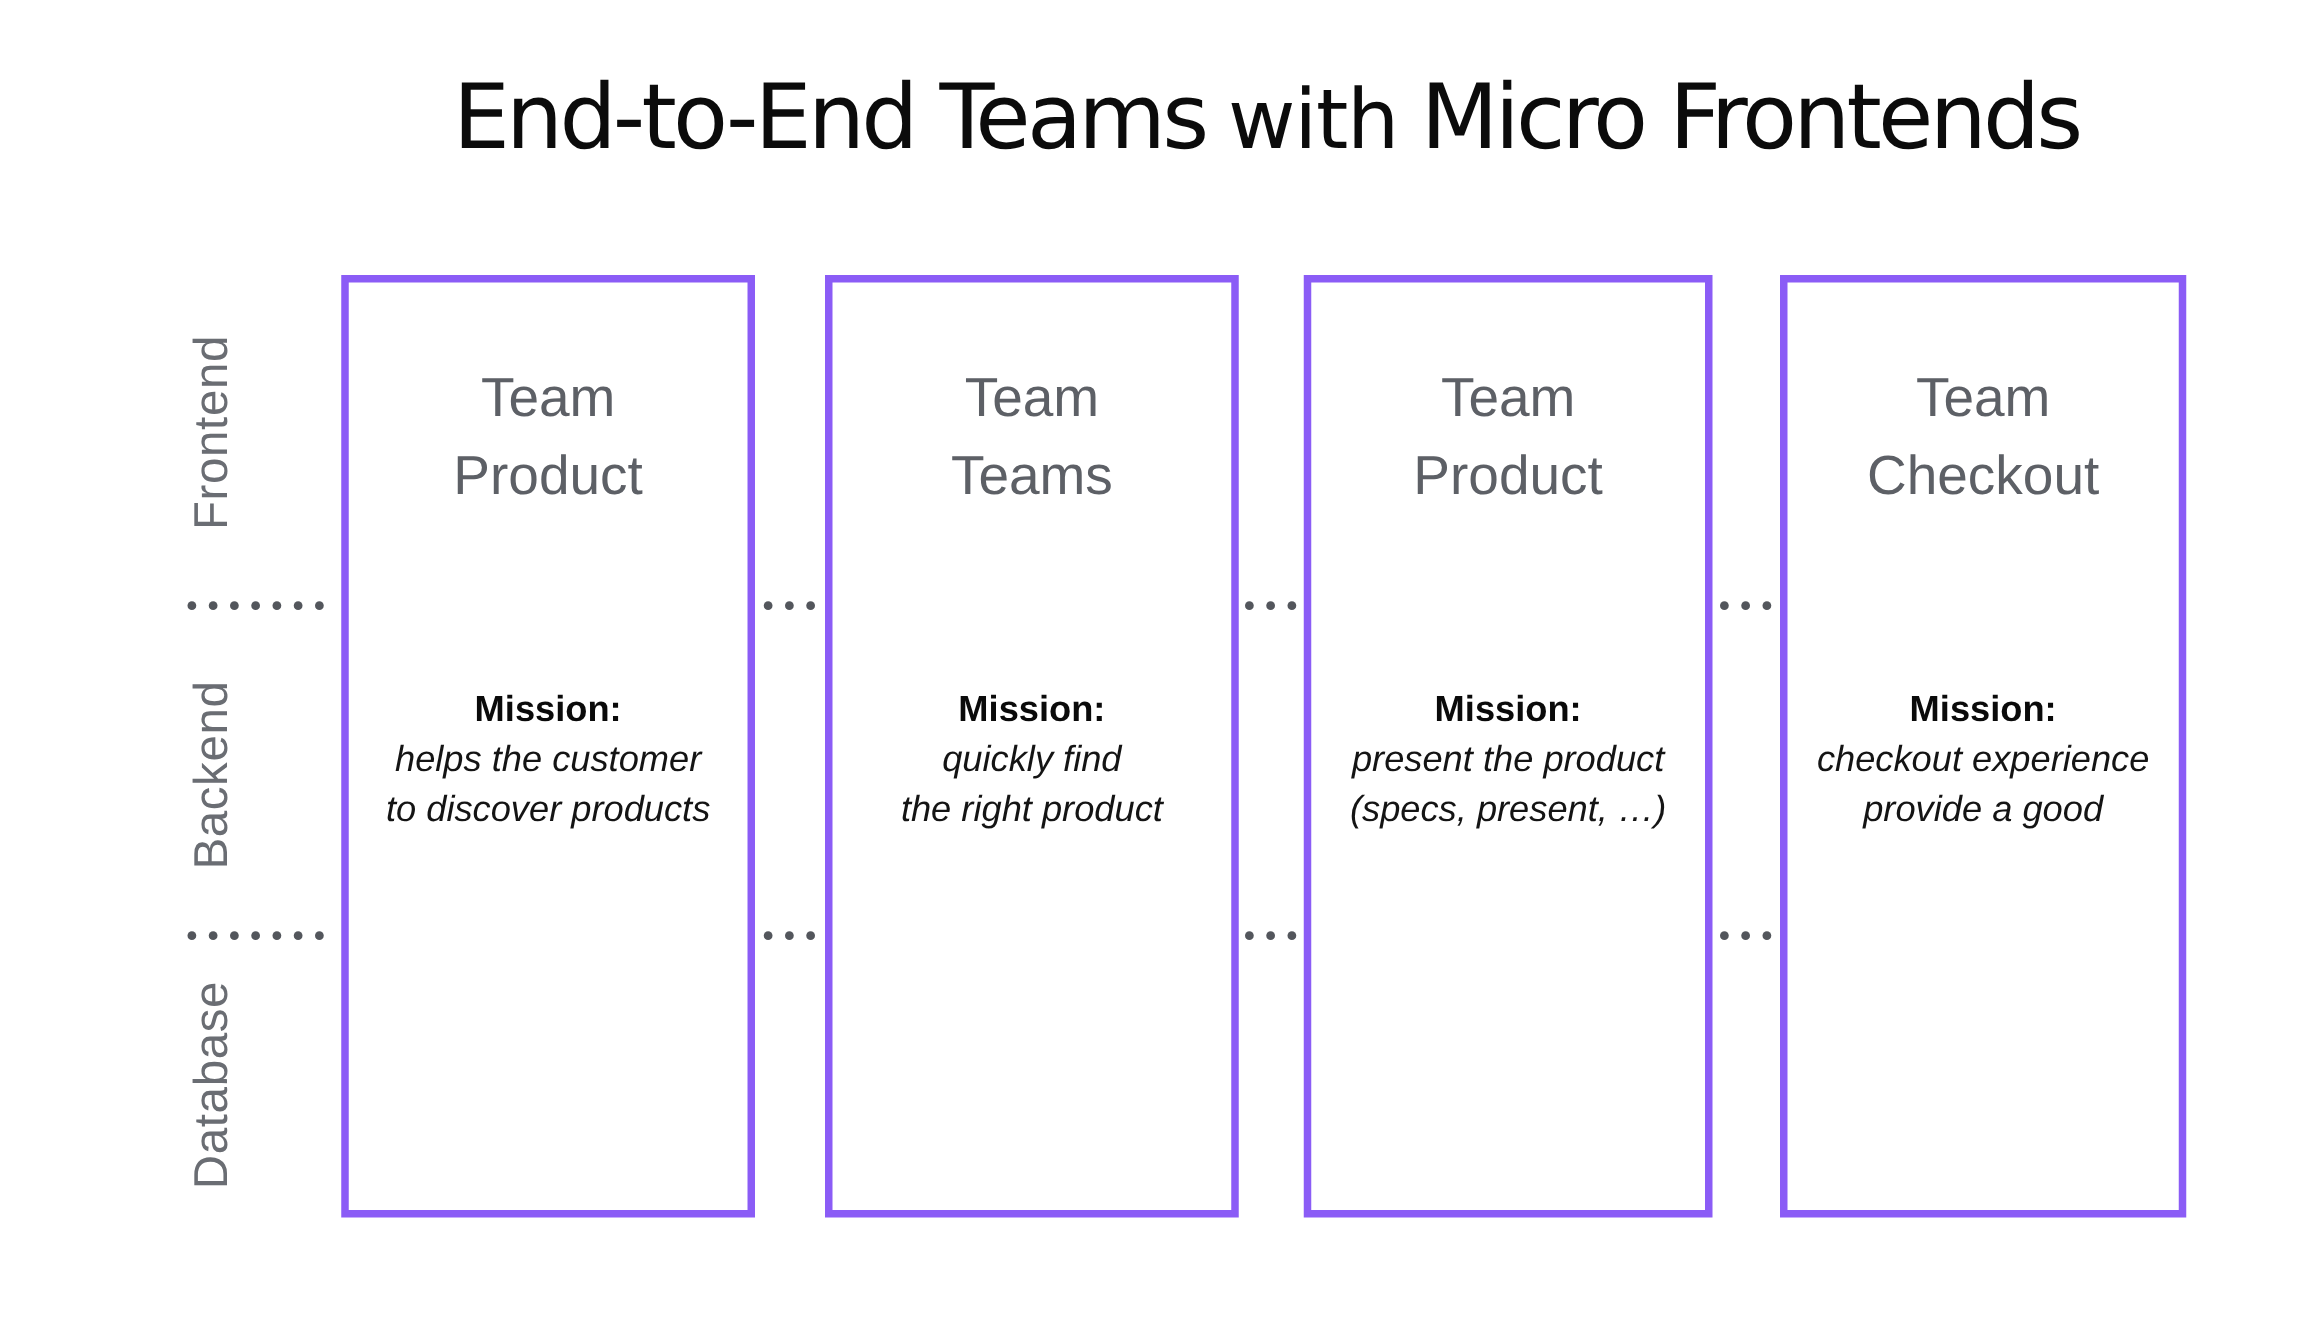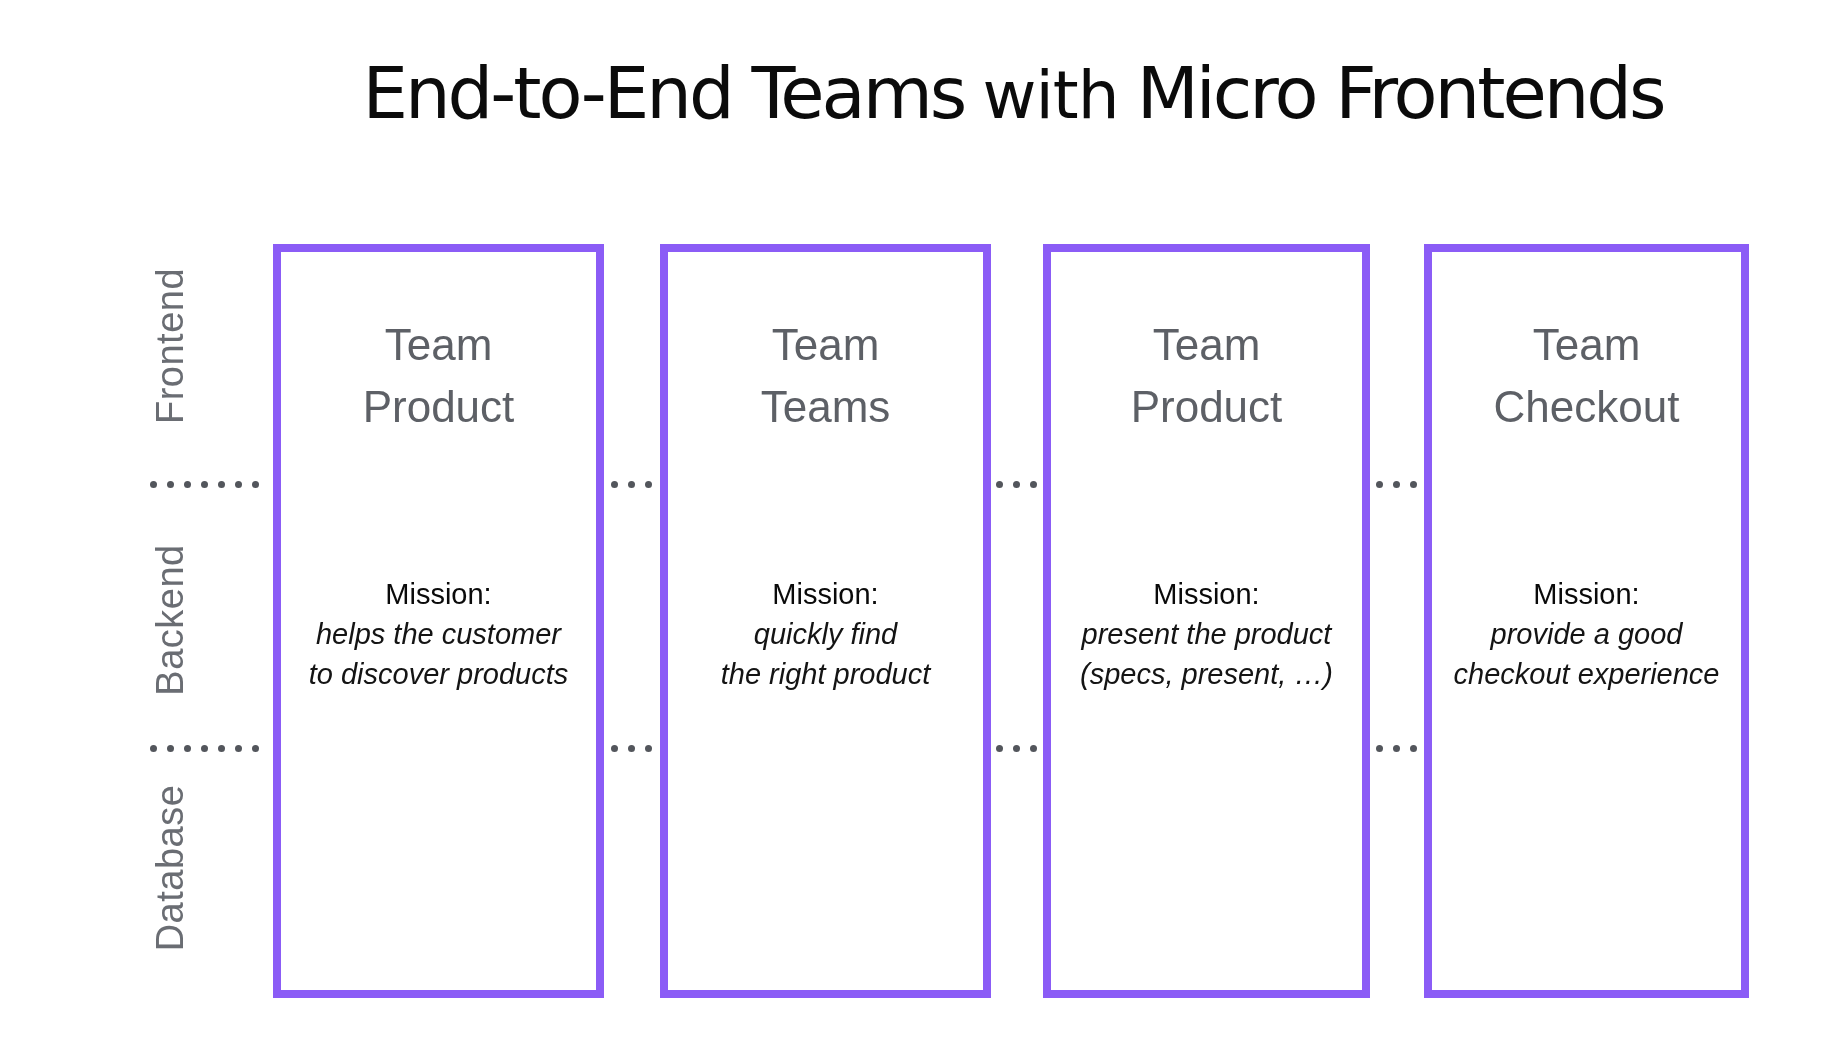--- a/index.html
+++ b/index.html
@@ -55,24 +55,24 @@
   .dots.row1 { top: 481px; }
   .dots.row2 { top: 745px; }
   .dots.seg-left { left: 150px; }
   .dots.seg-gap1 { left: 611px; }
   .dots.seg-gap2 { left: 996px; }
   .dots.seg-gap3 { left: 1376px; }
 
   
   .box {
     position: absolute;
-    top: 244px;
+    top: 220px;
     height: 754px;
     background: #ffffff;
-    border: 8px solid #8b5cf6;
+    border: 6px solid #8b5cf6;
     z-index: 1;
   }
   .box.b1 { left: 273px;  width: 331px; }
   .box.b2 { left: 660px;  width: 331px; }
   .box.b3 { left: 1043px; width: 327px; }
   .box.b4 { left: 1424px; width: 325px; }
 
   .team-name {
     position: absolute;
     top: 62px;
@@ -87,21 +87,21 @@
 
   .mission {
     position: absolute;
     top: 322px;
     left: 0; right: 0;
     text-align: center;
     font-size: 29px;
     line-height: 40px;
     color: #141414;
   }
-  .mission .heading { font-weight: 400; color: #0a0a0a; display: block; }
+  .mission .heading { font-weight: 700; color: #0a0a0a; display: block; }
   .mission .line { display: block; font-style: italic; }
 </style>
 </head>
 <body>
 
 <h1 class="title">
   <span class="big">End-to-End Teams</span>
   <span class="small">with</span>
   <span class="big">Micro Frontends</span>
 </h1>
@@ -196,16 +196,16 @@
   </div>
 </div>
 
 <div class="box b4">
   <div class="team-name">
     <span>Team</span>
     <span>Checkout</span>
   </div>
   <div class="mission">
     <span class="heading">Mission:</span>
+    <span class="line">checkout experience</span>
     <span class="line">provide a good</span>
-    <span class="line">checkout experience</span>
   </div>
 </div>
 
 </body></html>

